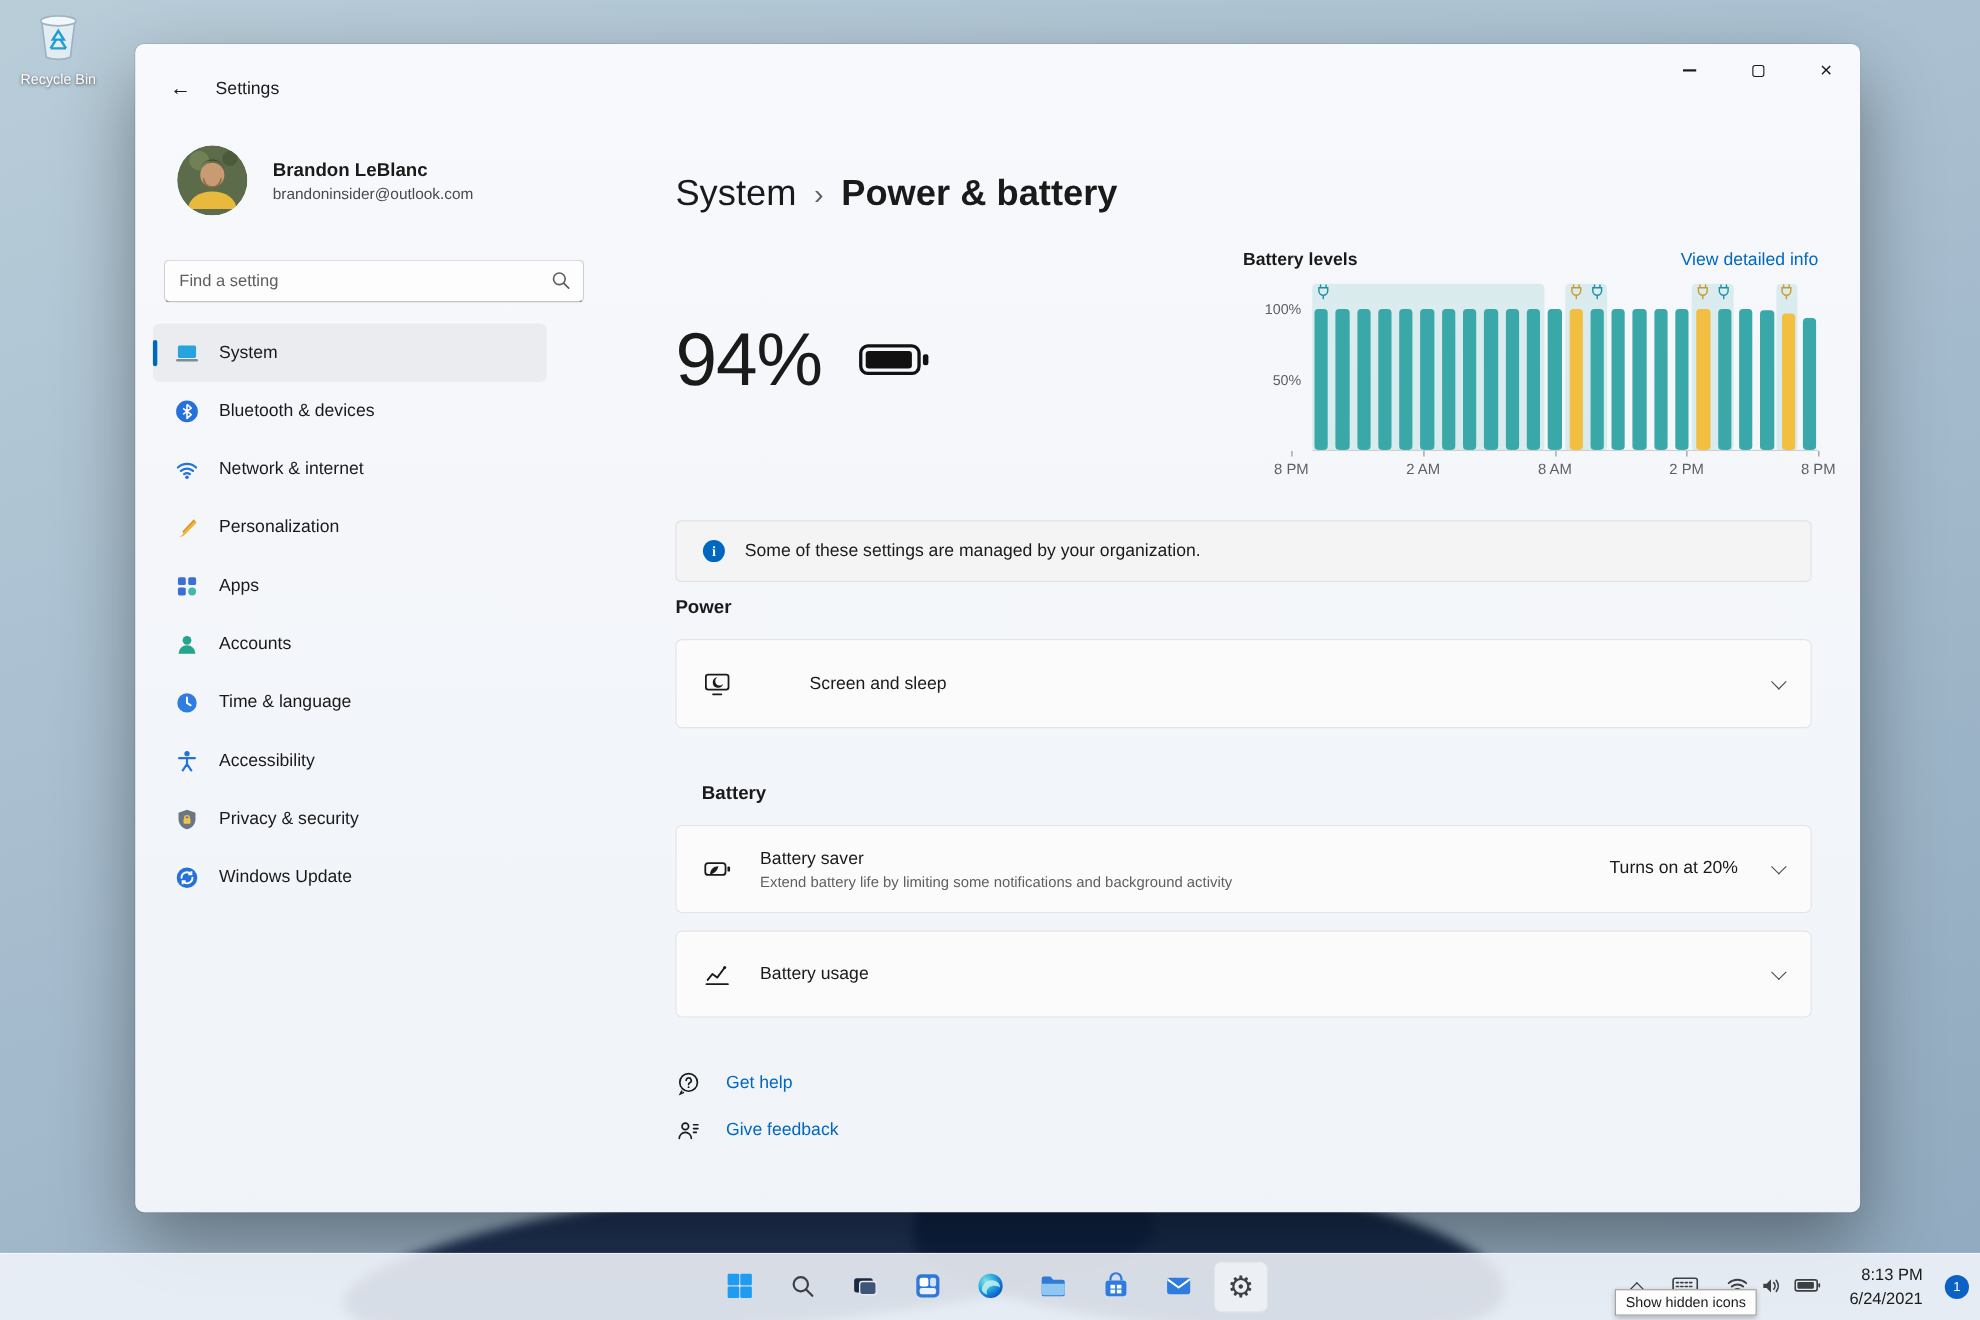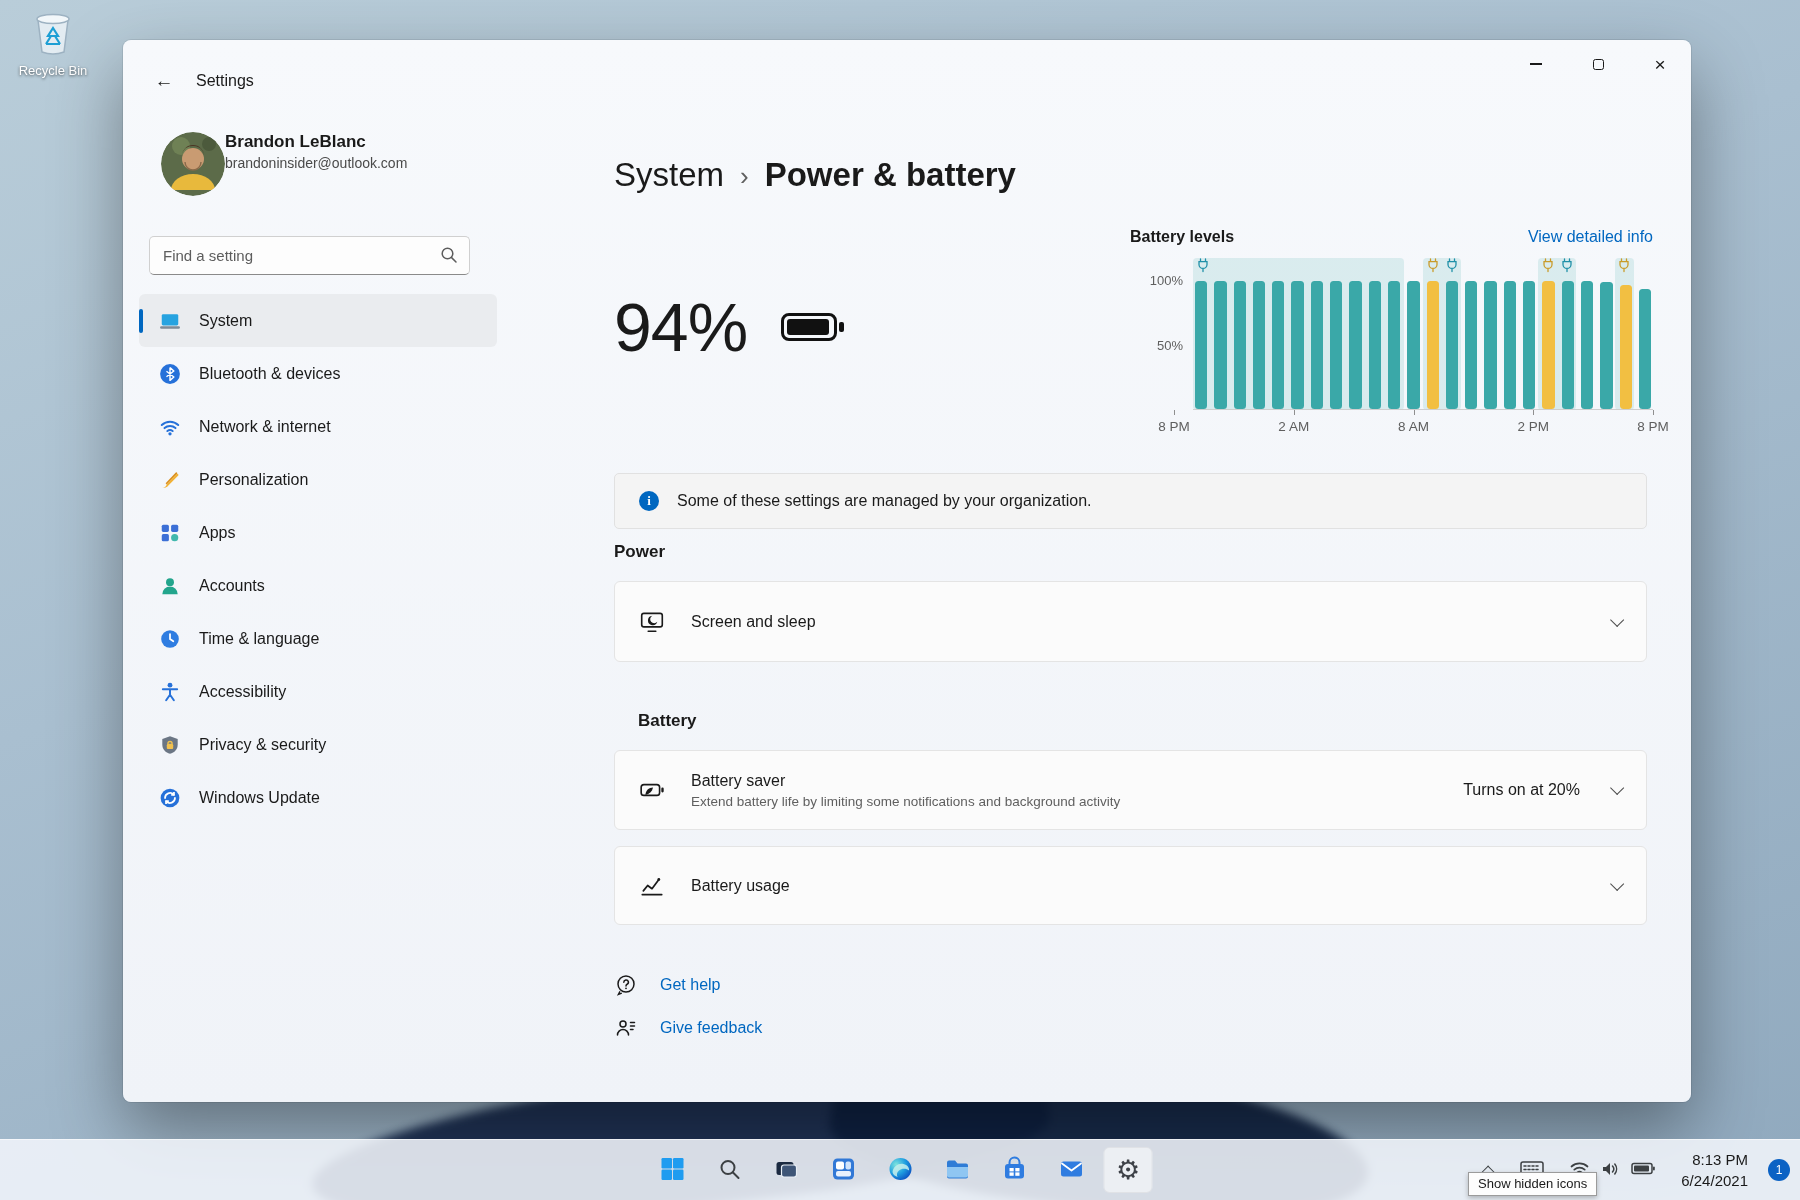--- a/index.html
+++ b/index.html
@@ -32,27 +32,27 @@
   .titlebar-title { position:absolute; left:73px; top:32px; font-size:16px; color:#1a1a1a; }
   .win-controls { position:absolute; right:0; top:0; display:flex; }
   .win-btn { width:62px; height:48px; border:none; background:transparent; display:flex;
     align-items:center; justify-content:center; color:#1a1a1a; cursor:pointer; }
   .glyph-min { width:12px; height:1.5px; background:#1a1a1a; }
   .glyph-max { width:11px; height:11px; border:1.5px solid #1a1a1a; border-radius:2.5px; }
   .glyph-close { font-size:19px; line-height:1; }
 
   
   .sidebar { position:absolute; left:0; top:83px; width:390px; bottom:0; }
-  .profile { position:absolute; left:38px; top:9px; display:flex; 
+  .profile { position:absolute; left:38px; top:9px; display:flex; align-items:center; gap:23px;
     cursor:pointer; }
   .avatar { width:64px; height:64px; border-radius:50%; overflow:hidden; flex:none; }
   .profile-name { font-size:17px; font-weight:bold; color:#1a1a1a; }
   .profile-email { font-size:14px; color:#4a4a4a; margin-top:3px; }
 
-  .search-wrap { position:absolute; left:26px; top:113px; width:321px; height:39px; }
+  .search-wrap { position:absolute; left:26px; top:113px; width:382px; height:39px; }
   .search-input { width:100%; height:100%; border:1px solid #d0d0d0; border-bottom:1px solid #8a8a8a;
     border-radius:5px; padding:0 38px 0 13px; font-size:15px; color:#1a1a1a; background:#fdfdfd;
     font-family:"Liberation Sans", sans-serif; }
   .search-input::placeholder { color:#5d5d5d; }
   .search-icon { position:absolute; right:12px; top:10px; width:18px; height:18px; }
 
   .nav { position:absolute; left:16px; top:171px; width:358px; }
   .nav-item { position:relative; height:53px; display:flex; align-items:center; gap:18px;
     padding-left:20px; border-radius:6px; cursor:pointer; font-size:16px; color:#1a1a1a; }
   .nav-item.selected { background:#eaecef; }
@@ -106,21 +106,21 @@
     font-size:13px; font-weight:bold; display:flex; align-items:center; justify-content:center;
     font-family:"Liberation Serif", serif; flex:none; }
   .banner-text { font-size:16px; color:#1a1a1a; }
 
   .section-h { position:absolute; left:491px; font-size:17px; font-weight:bold; color:#1a1a1a; }
   .section-power { top:502px; } .section-battery { top:671px;margin-left:24px; }
 
   .card { position:absolute; left:491px; width:1033px; background:#fbfbfb;
     border:1px solid #e4e4e4; border-radius:6px; display:flex; align-items:center;
     padding:0 26px 0 24px; cursor:pointer; }
-  .card-screen { top:541px; height:81px; }
+  .card-screen { top:541px; height:81px;gap:45px; }
   .card-saver  { top:710px; height:80px; }
   .card-usage  { top:806px; height:79px; }
   .card-ic { width:26px; height:26px; flex:none; margin-right:26px; }
   .card-main { flex:1; }
   .card-title { font-size:16px; color:#1a1a1a; }
   .card-sub { font-size:13.5px; color:#5f5f5f; margin-top:4px; }
   .card-value { font-size:16px; color:#1a1a1a; margin-right:30px; }
   .chev-down { width:10px; height:10px; border-right:1.6px solid #4c4c4c;
     border-bottom:1.6px solid #4c4c4c; transform:rotate(45deg) translateY(-3px); flex:none; }
 

